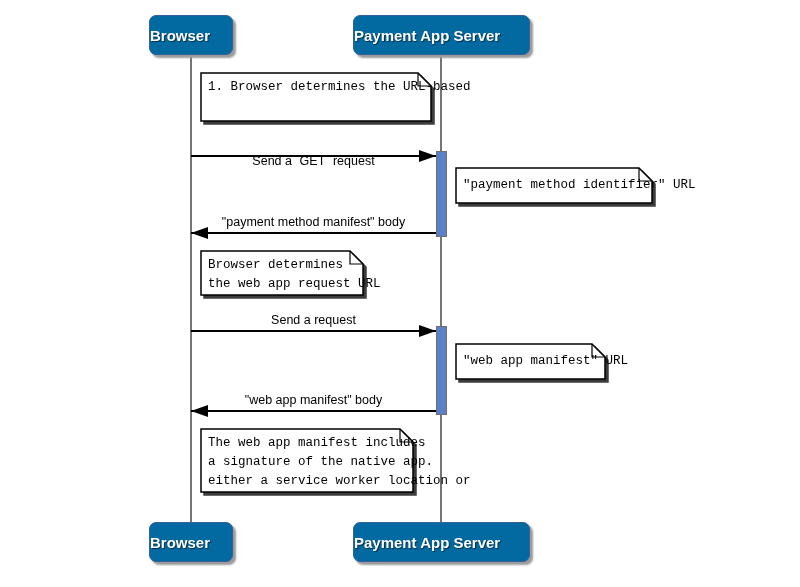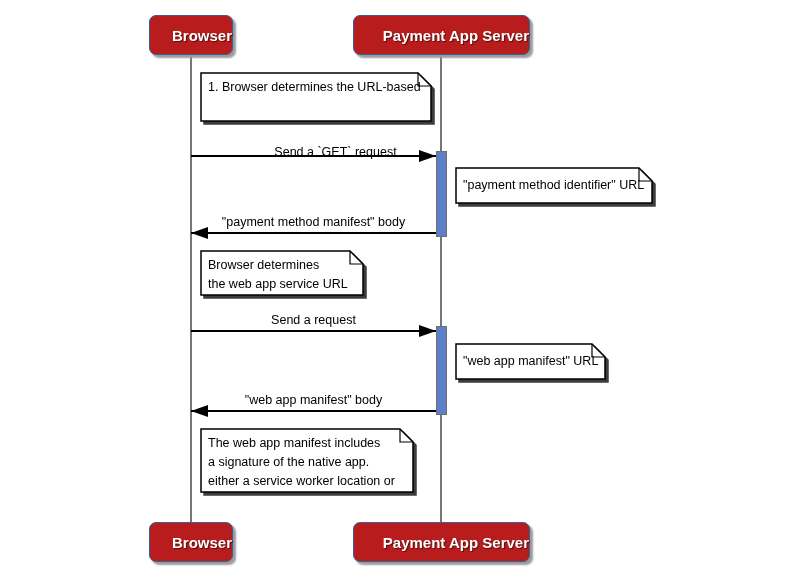--- a/index.html
+++ b/index.html
@@ -5,27 +5,27 @@
   * { box-sizing: border-box; margin: 0; padding: 0; }
   html, body { background: #ffffff; }
   body {
     font-family: "Liberation Sans", "DejaVu Sans", sans-serif;
     width: 800px; height: 587px; position: relative; overflow: hidden;
   }
   .stage { position: absolute; left: 0; top: 0; width: 800px; height: 587px; background: #fff; }
 
   .actor {
     position: absolute;
-    background: #b91c1c;
+    background: #0369a1;
     border: 1.5px solid #33619C;
     border-radius: 7px;
     color: #ffffff;
     font-weight: bold;
     font-size: 15px;
-    display: flex; align-items: center; justify-content: flex-end;
+    display: flex; align-items: center; justify-content: flex-start;
     text-shadow: 1px 1px 1px rgba(0,0,0,0.55);
     box-shadow: 3px 3px 2px #9b9b9b;
   }
 
   .lifeline { position: absolute; width: 2px; background: #757575; }
 
   .msg-line { position: absolute; height: 2px; background: #000; }
   .arrow-right {
     position: absolute; width: 0; height: 0;
     border-top: 6px solid transparent; border-bottom: 6px solid transparent;
@@ -43,34 +43,34 @@
 
   .activation {
     position: absolute; width: 11px;
     background: #5B80C7; border: 1.5px solid #6F6F6F;
   }
 
   .note { position: absolute; }
   .note svg { position: absolute; left: 0; top: 0; filter: drop-shadow(3px 3px 0 #3c3c3c); }
   .note-text {
     position: absolute; left: 8px; top: 6px;
-    font-size: 12.5px; line-height: 19px; white-space: nowrap; color: #000;
+    font-size: 12.5px; line-height: 19px; white-space: nowrap; color: #000; font-family: Liberation Mono, monospace;
   }
   .note-text.single { top: 9px; }
   .note-text div { white-space: nowrap; }
 </style>
 </head>
 <body>
 
 <div class="stage">
 
   <div class="lifeline" style="left:190px; top:55px; height:467px;"></div>
   <div class="lifeline" style="left:440px; top:55px; height:467px;"></div>
 
-  <div class="msg-label" style="top:145px;margin-left:22px;">Send a `GET` request</div>
+  <div class="msg-label" style="top:154px;">Send a `GET` request</div>
   <div class="msg-line" style="left:191px; top:155px; width:245px;"></div>
   <div class="arrow-right" style="left:419px; top:150px;"></div>
 
   <div class="activation" style="left:436px; top:151px; height:86px;"></div>
 
   <div class="msg-label" style="top:215px;">"payment method manifest" body</div>
   <div class="msg-line" style="left:191px; top:232px; width:245px;"></div>
   <div class="arrow-left" style="left:191px; top:227px;"></div>
 
   <div class="msg-label" style="top:313px;">Send a request</div>
@@ -103,21 +103,21 @@
     </div>
   </div>
 
   <div class="note" style="left:200px; top:250px; width:164px; height:62px;">
     <svg width="164" height="46" viewBox="0 0 164 46">
       <polygon points="1,1 150,1 163,14 163,45 1,45" fill="#FFFFFF" stroke="#000000" stroke-width="1.5"></polygon>
       <polyline points="150,1 150,14 163,14" fill="none" stroke="#000000" stroke-width="1.2"></polyline>
     </svg>
     <div class="note-text">
       <div>Browser determines</div>
-      <div>the web app service URL</div>
+      <div>the web app request URL</div>
     </div>
   </div>
 
   <div class="note" style="left:455px; top:343px; width:151px; height:37px;">
     <svg width="151" height="37" viewBox="0 0 151 37">
       <polygon points="1,1 137,1 150,14 150,36 1,36" fill="#FFFFFF" stroke="#000000" stroke-width="1.5"></polygon>
       <polyline points="137,1 137,14 150,14" fill="none" stroke="#000000" stroke-width="1.2"></polyline>
     </svg>
     <div class="note-text single">
       <div>"web app manifest" URL</div>

